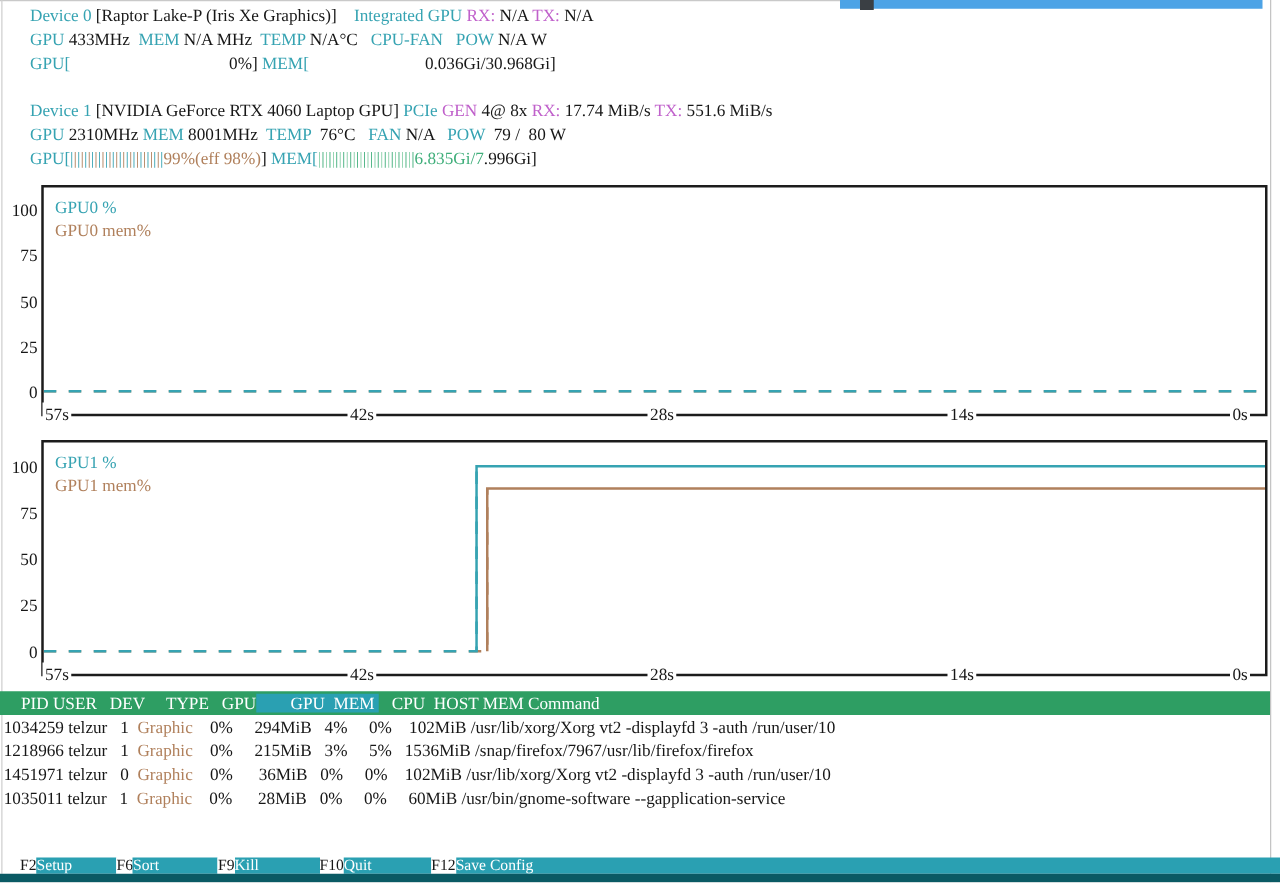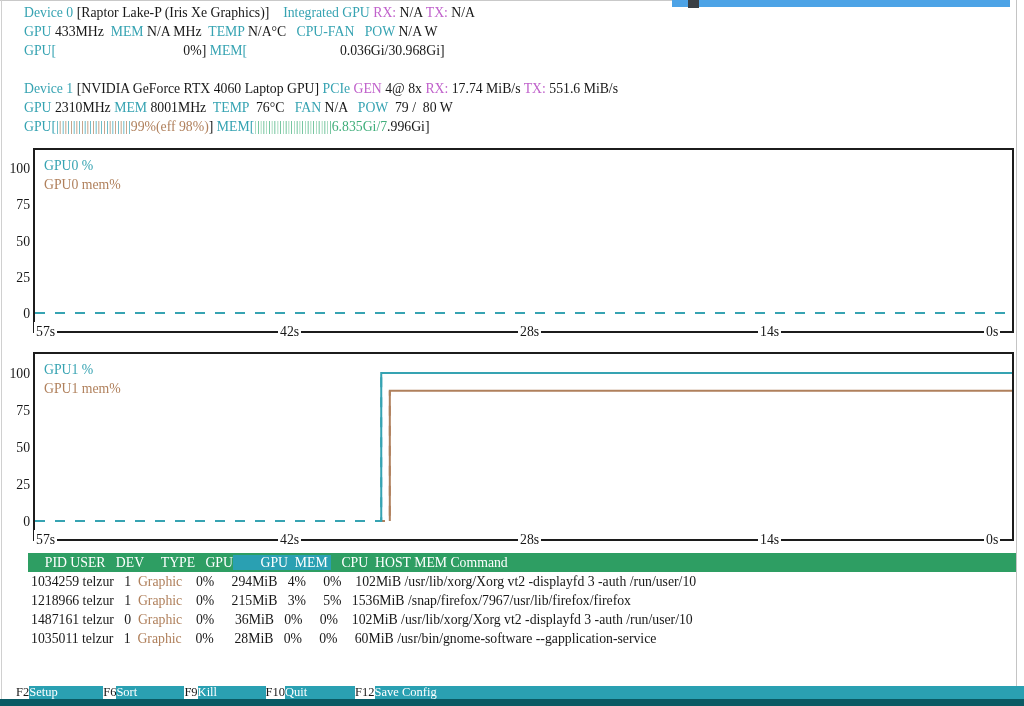--- a/index.html
+++ b/index.html
@@ -17,21 +17,21 @@
   
   .devtext{position:absolute;left:24px;top:3px;white-space:pre;}
   
   .chart{position:absolute;border:2px solid #1c1c1c;background:#fff;}
   .chart svg{position:absolute;left:0;top:0;}
   .ylab{position:absolute;width:28px;text-align:right;height:19px;}
   .xlab{position:absolute;background:#fff;padding:0 2px;height:19px;}
   .legend{position:absolute;white-space:pre;}
   
   .ptable{position:absolute;left:0;top:553px;width:1016px;}
-  .prow{height:19px;white-space:pre;padding-left:3px;position:relative;margin-left:28px;}
+  .prow{height:19px;white-space:pre;padding-left:3px;position:relative;}
   .prow.header{background:#2e9e63;color:#ffffff;}
   .prow.selected{background:#2aa0b2;color:#ffffff;}
   .sorthl{background:#2aa0b2;}
   
   .fbar{position:absolute;left:16px;top:686px;width:1016px;height:13px;display:flex;
         font-size:12.5px;line-height:13px;}
   .fkey{display:flex;}
   .fkey .key{color:#171717;background:#ffffff;}
   .fkey .lbl{color:#ffffff;background:#2aa0b2;}
   .fkey.grow{flex:1;}
@@ -93,28 +93,28 @@
       <div class="xlab" style="left: 278.105px; top: 530px;">42s</div>
       <div class="xlab" style="left: 518.07px; top: 530px;">28s</div>
       <div class="xlab" style="left: 758.035px; top: 530px;">14s</div>
       <div class="xlab" style="left: 984px; top: 530px;">0s</div>
     </div>
 
   <div class="ptable" id="ptable">
       <div class="prow header"><span>    PID USER   DEV     TYPE   GPU</span><span class="sorthl">        GPU  MEM </span><span>   CPU  HOST MEM Command</span></div>
       <div class="prow"><span>1034259 telzur   1  </span><span style="color:#b0805c">Graphic</span><span>    0%     294MiB   4%     0%    102MiB /usr/lib/xorg/Xorg vt2 -displayfd 3 -auth /run/user/10</span></div>
       <div class="prow"><span>1218966 telzur   1  </span><span style="color:#b0805c">Graphic</span><span>    0%     215MiB   3%     5%   1536MiB /snap/firefox/7967/usr/lib/firefox/firefox</span></div>
-      <div class="prow"><span>1487161 telzur   0  </span><span style="color:#b0805c">Graphic</span><span>    0%      36MiB   0%     0%    102MiB /usr/lib/xorg/Xorg vt2 -displayfd 3 -auth /run/user/10</span></div>
+      <div class="prow"><span>1451971 telzur   0  </span><span style="color:#b0805c">Graphic</span><span>    0%      36MiB   0%     0%    102MiB /usr/lib/xorg/Xorg vt2 -displayfd 3 -auth /run/user/10</span></div>
       <div class="prow"><span>1035011 telzur   1  </span><span style="color:#b0805c">Graphic</span><span>    0%      28MiB   0%     0%     60MiB /usr/bin/gnome-software --gapplication-service</span></div>
     </div>
 
   <div class="fbar" id="fbar">
       <div class="fkey">
         <span class="key">F2</span>
-        <span class="lbl" style="width:74px">Setup</span>
+        <span class="lbl" style="width:64px">Setup</span>
       </div>
       <div class="fkey">
         <span class="key">F6</span>
         <span class="lbl" style="width:68px">Sort</span>
       </div>
       <div class="fkey">
         <span class="key">F9</span>
         <span class="lbl" style="width:68px">Kill</span>
       </div>
       <div class="fkey">

